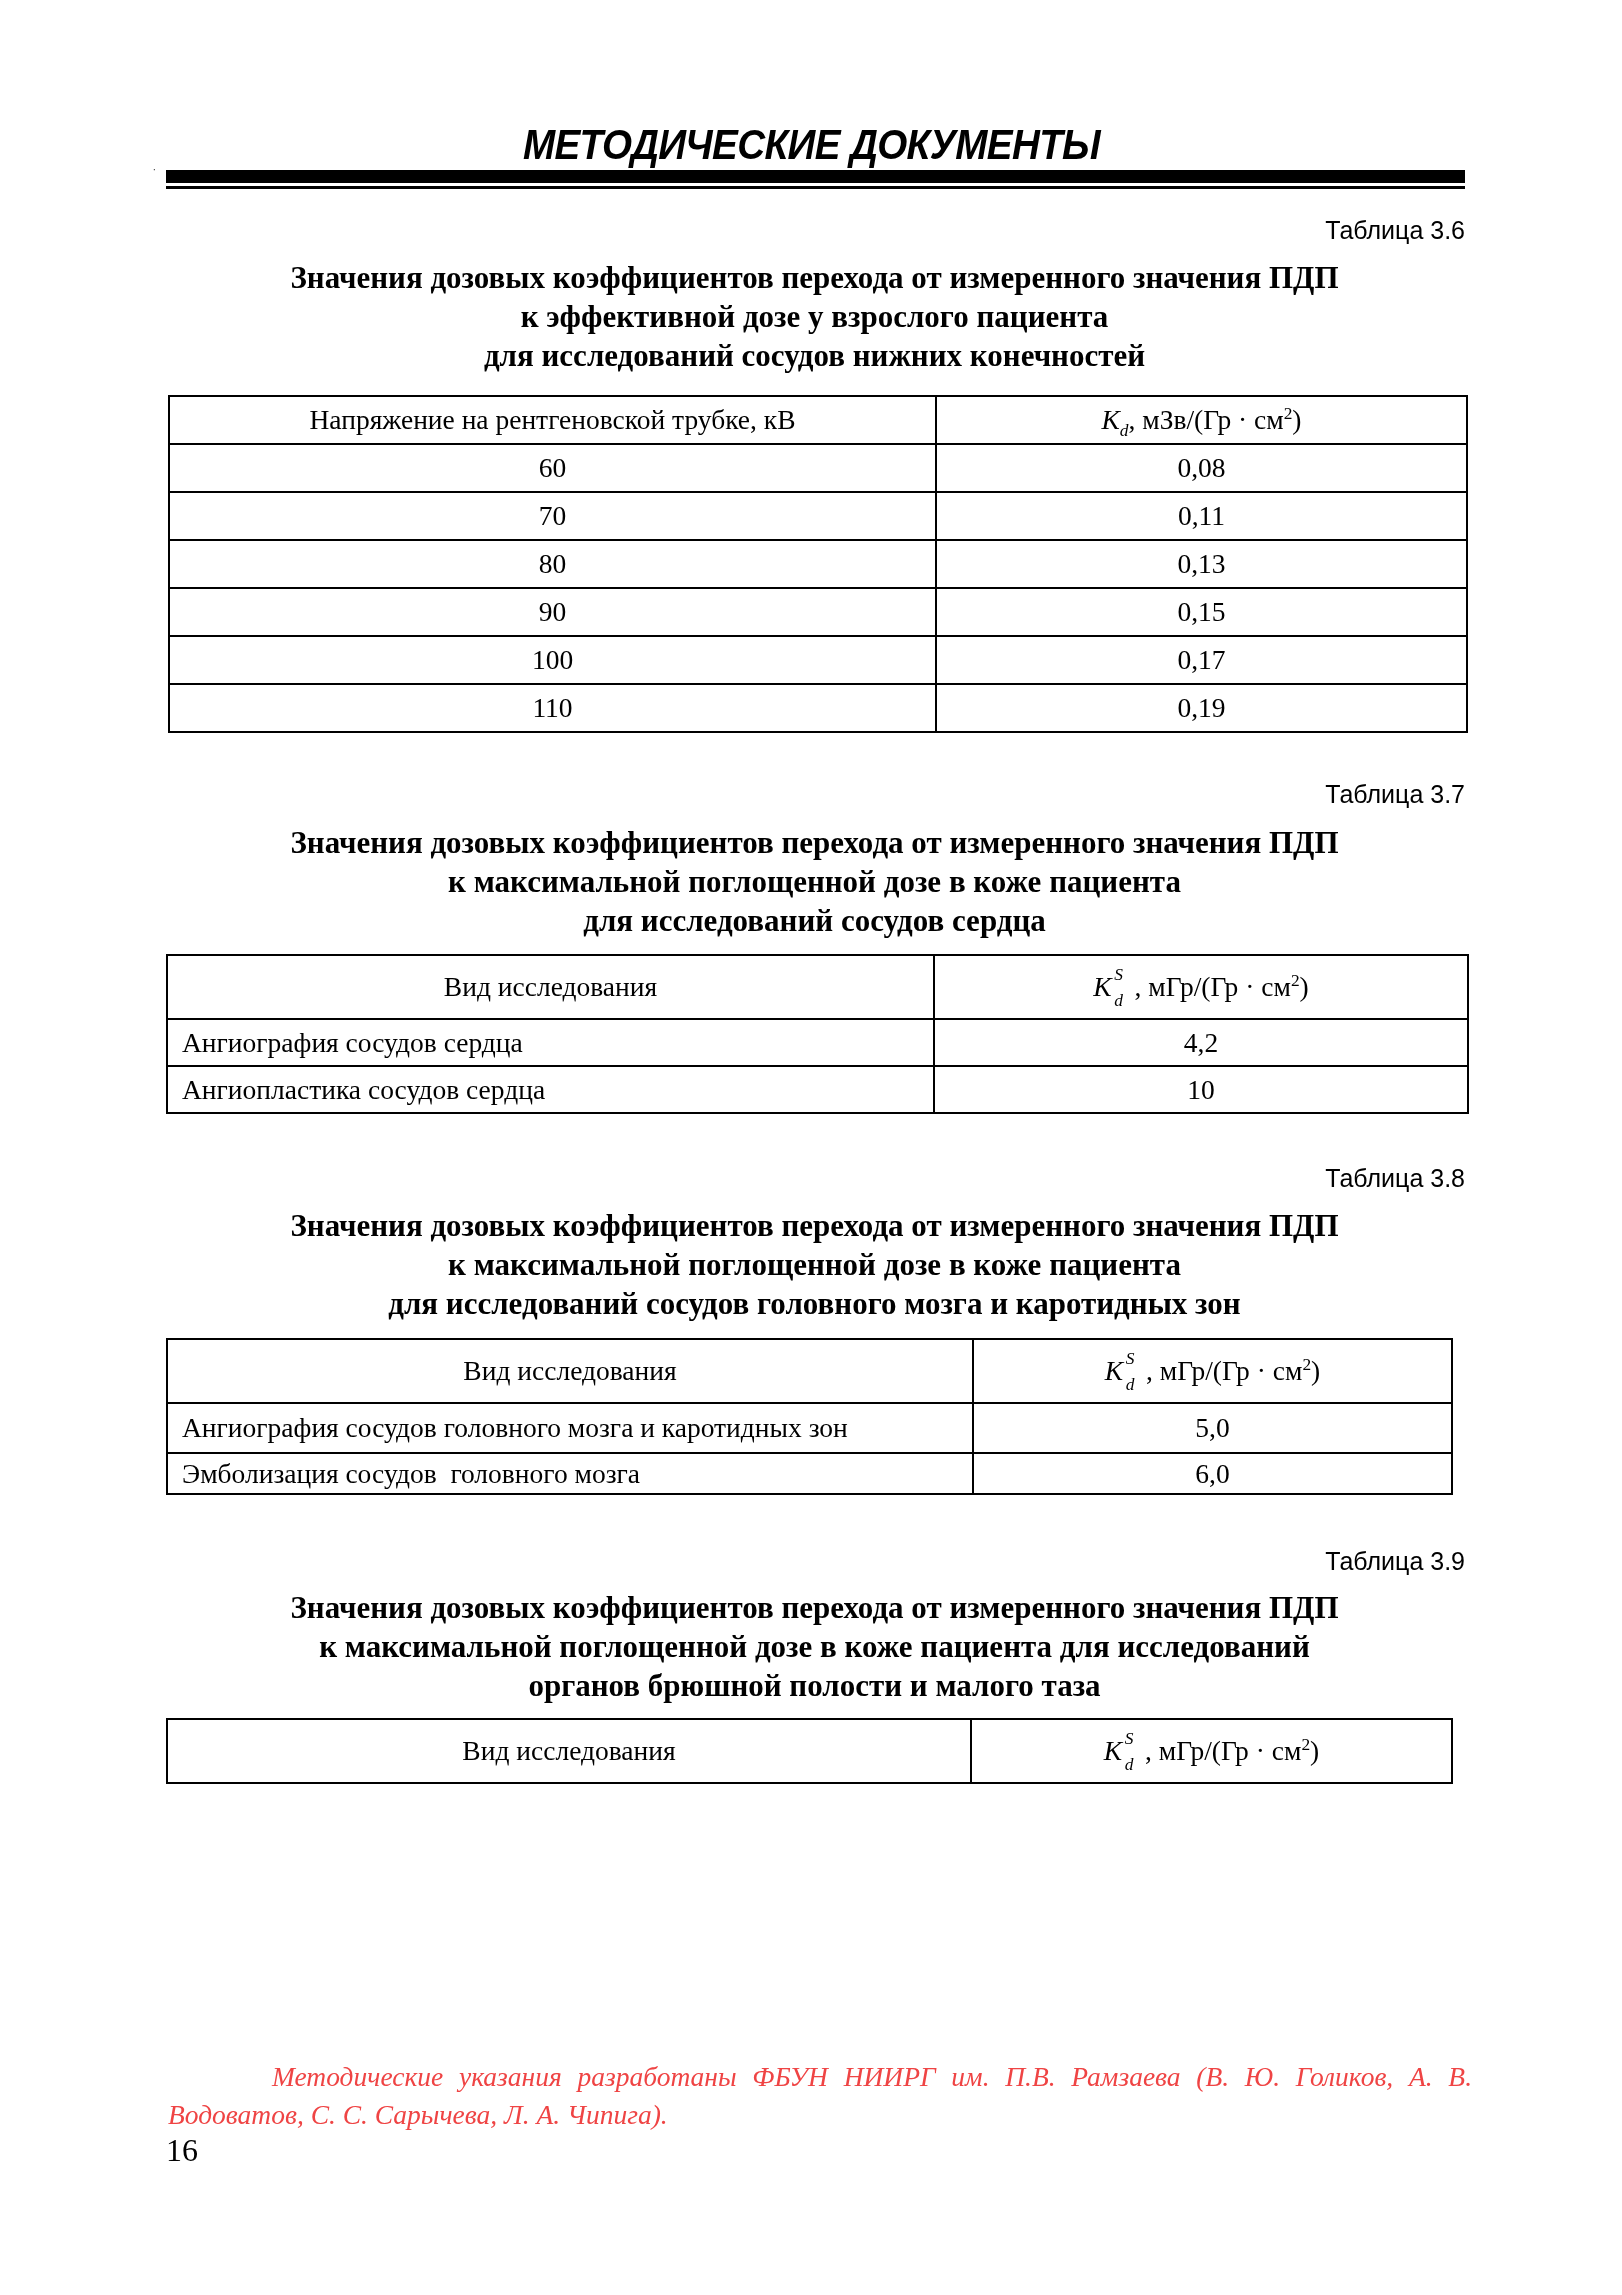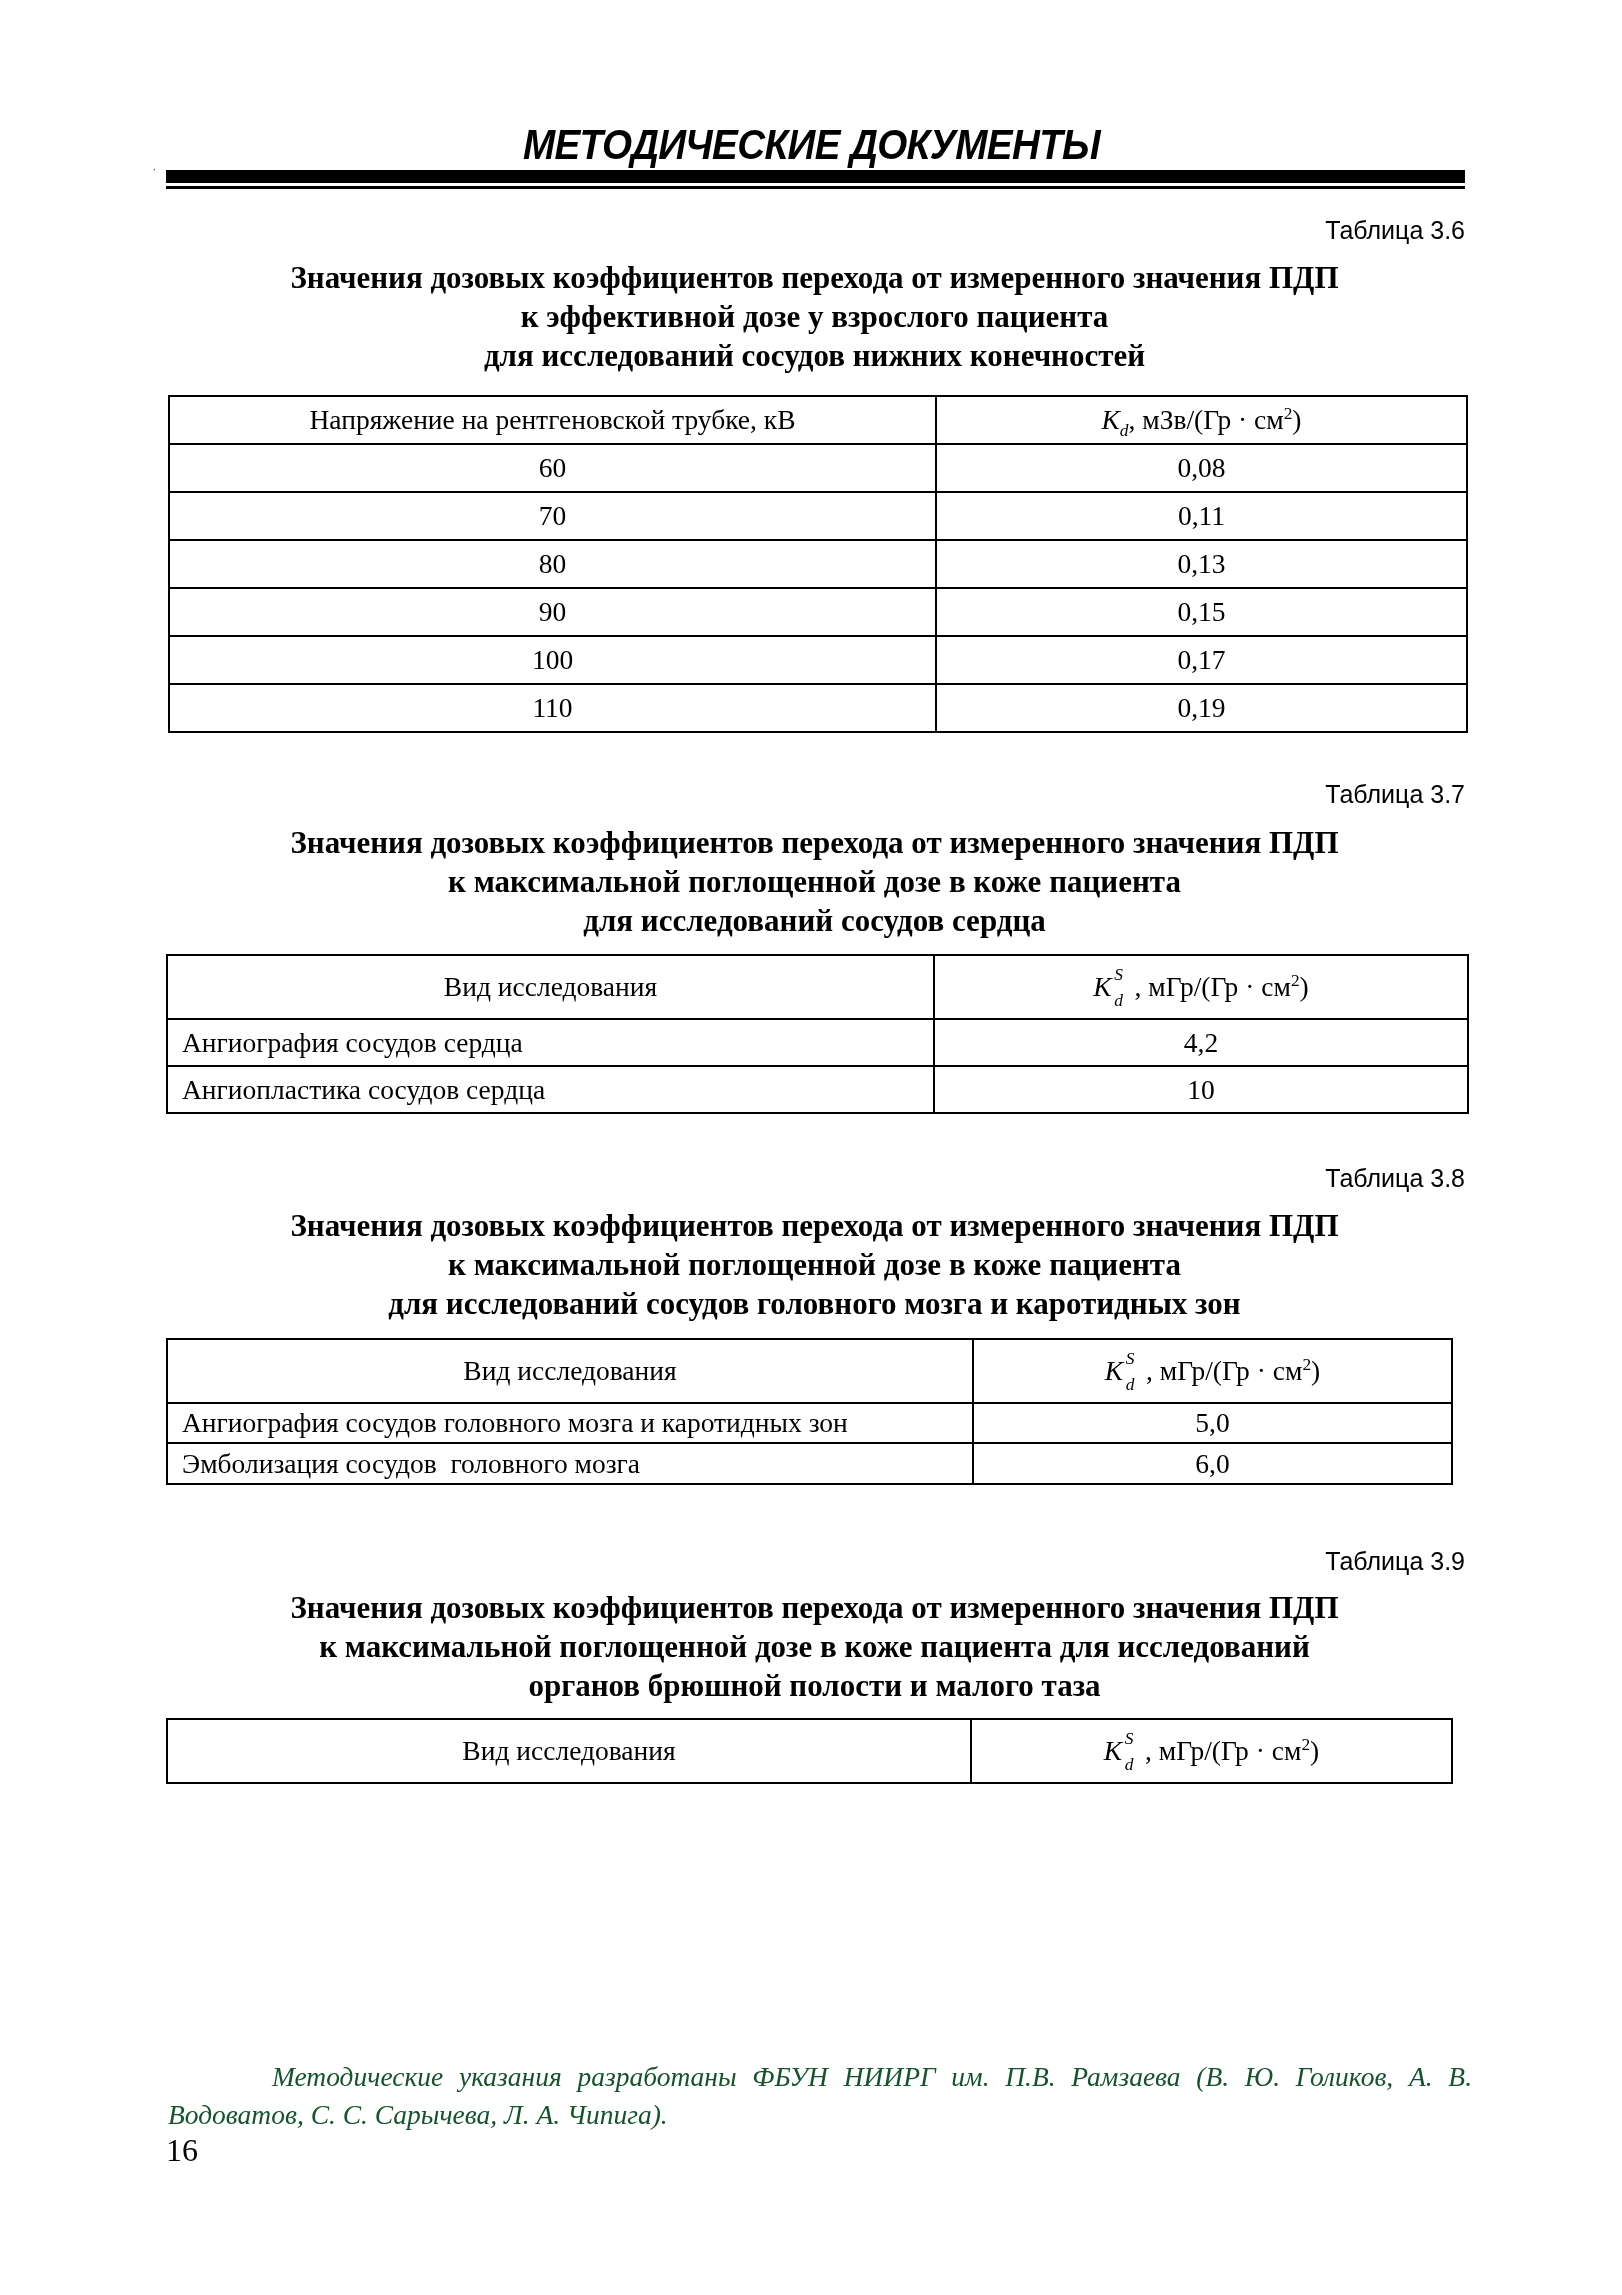--- a/index.html
+++ b/index.html
@@ -38,21 +38,21 @@
   table.doc td.top { vertical-align: top; padding-top: 6.7px; }
   .kd { font-style: italic; }
   sup, sub { font-size: 17.4px; line-height: 0; }
   .ks { display: inline-block; position: relative; width: 23px; height: 0.7px; }
   .ks .s { position: absolute; left: 2.7px; top: -31px; font-size: 17.4px; font-style: italic; }
   .ks .d { position: absolute; left: 2.7px; top: -5.4px; font-size: 17.4px; font-style: italic; }
 
   #footer-text {
     left: 168px; width: 1304px; top: 2058px;
     font-family: "Liberation Serif", serif; font-style: italic; font-size: 27.5px; line-height: 38px;
-    color: #14532d; text-indent: 104px; text-align: justify;
+    color: #ef4444; text-indent: 104px; text-align: justify;
   }
   #page-number {
     left: 166px; top: 2131px;
     font-family: "Liberation Serif", serif; font-size: 32px; line-height: 38px;
   }
 </style>
 </head>
 <body>
 
 <div id="hdr-speck" class="abs">·</div>
@@ -133,21 +133,21 @@
   <div>для исследований сосудов головного мозга и каротидных зон</div>
 </div>
 <table class="doc" style="left:166px; top:1338px; width:1287px;">
   <tbody>
       <tr style="height:64px">
     <td class="c" style="width:804px">Вид исследования</td>
     <td class="c">
       <span class="kd">K</span><span class="ks"><span class="s">S</span><span class="d">d</span></span><span>, мГр/(Гр · см</span><sup>2</sup><span>)</span>
     </td>
   </tr>
-  <tr style="height:40px">
+  <tr style="height:50px">
     <td class="l">Ангиография сосудов головного мозга и каротидных зон</td>
     <td class="c">5,0</td>
   </tr>
   <tr style="height:41px">
     <td class="l" style="white-space:pre">Эмболизация сосудов  головного мозга</td>
     <td class="c">6,0</td>
   </tr>
 </tbody>
   </table>
 

